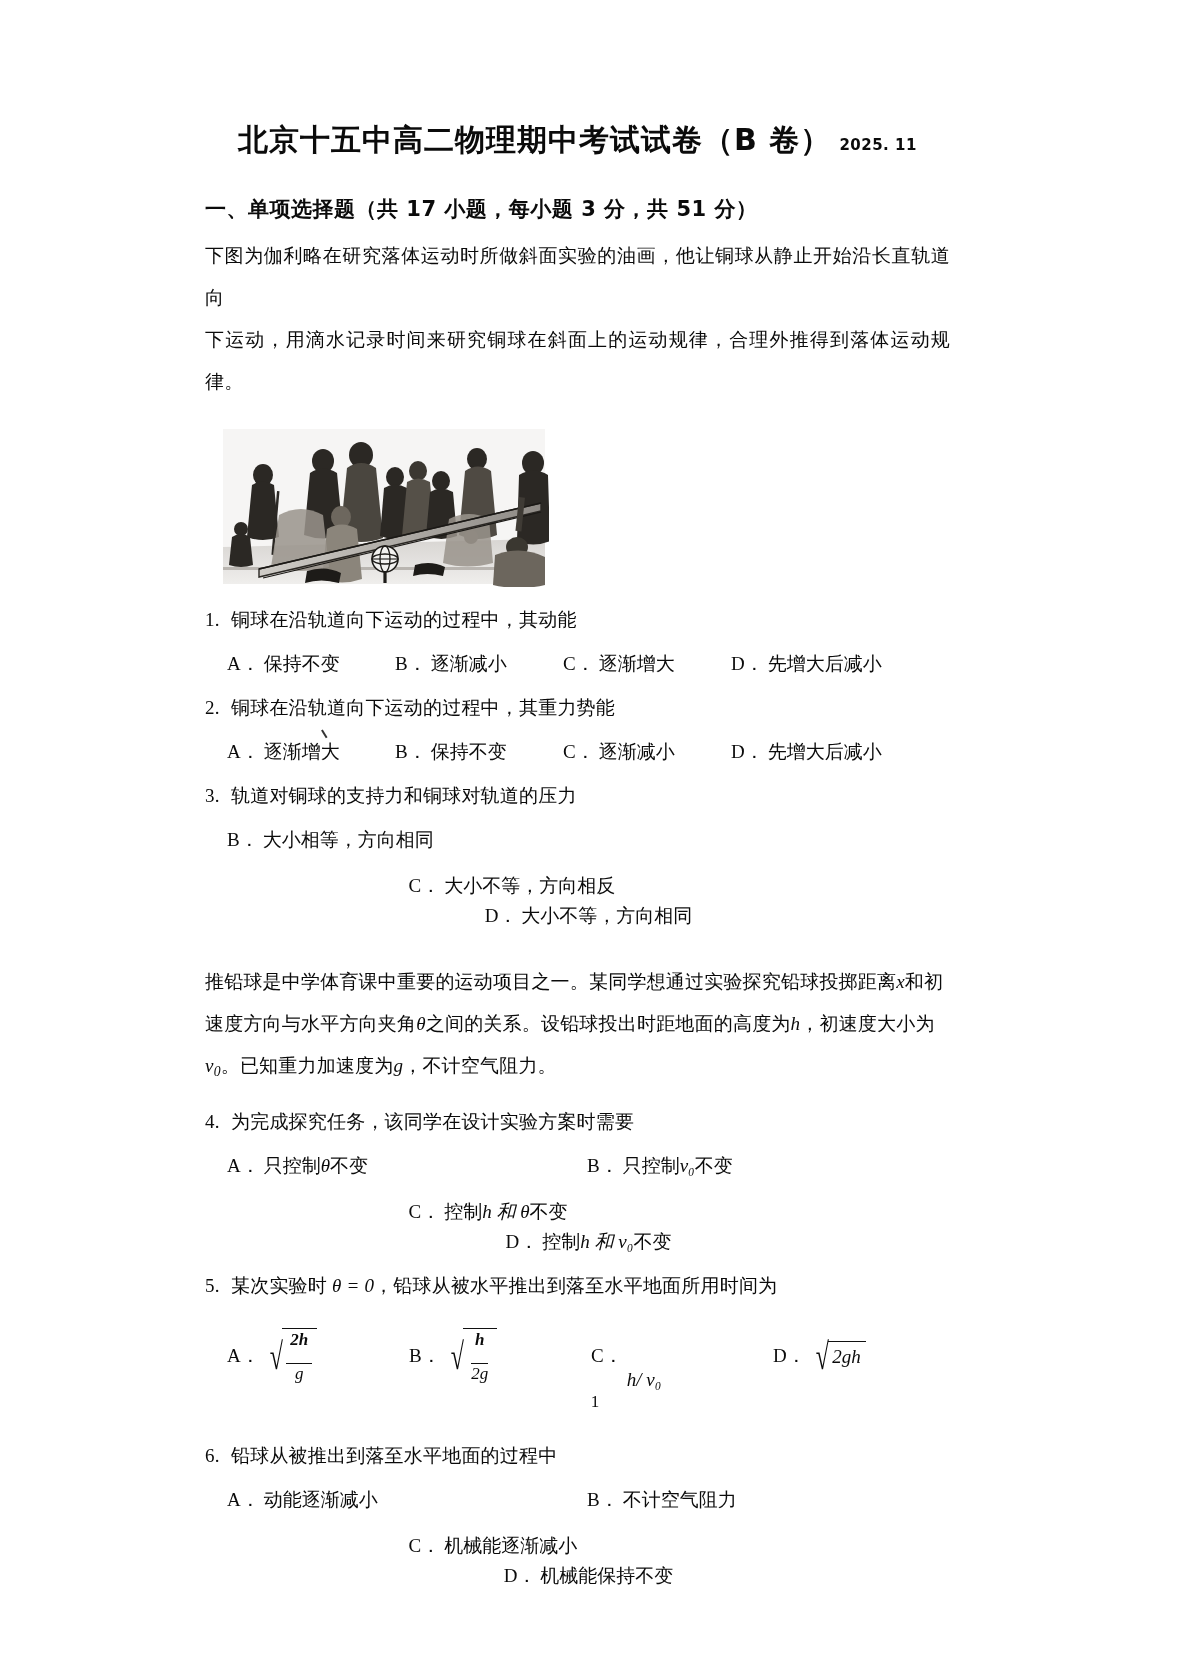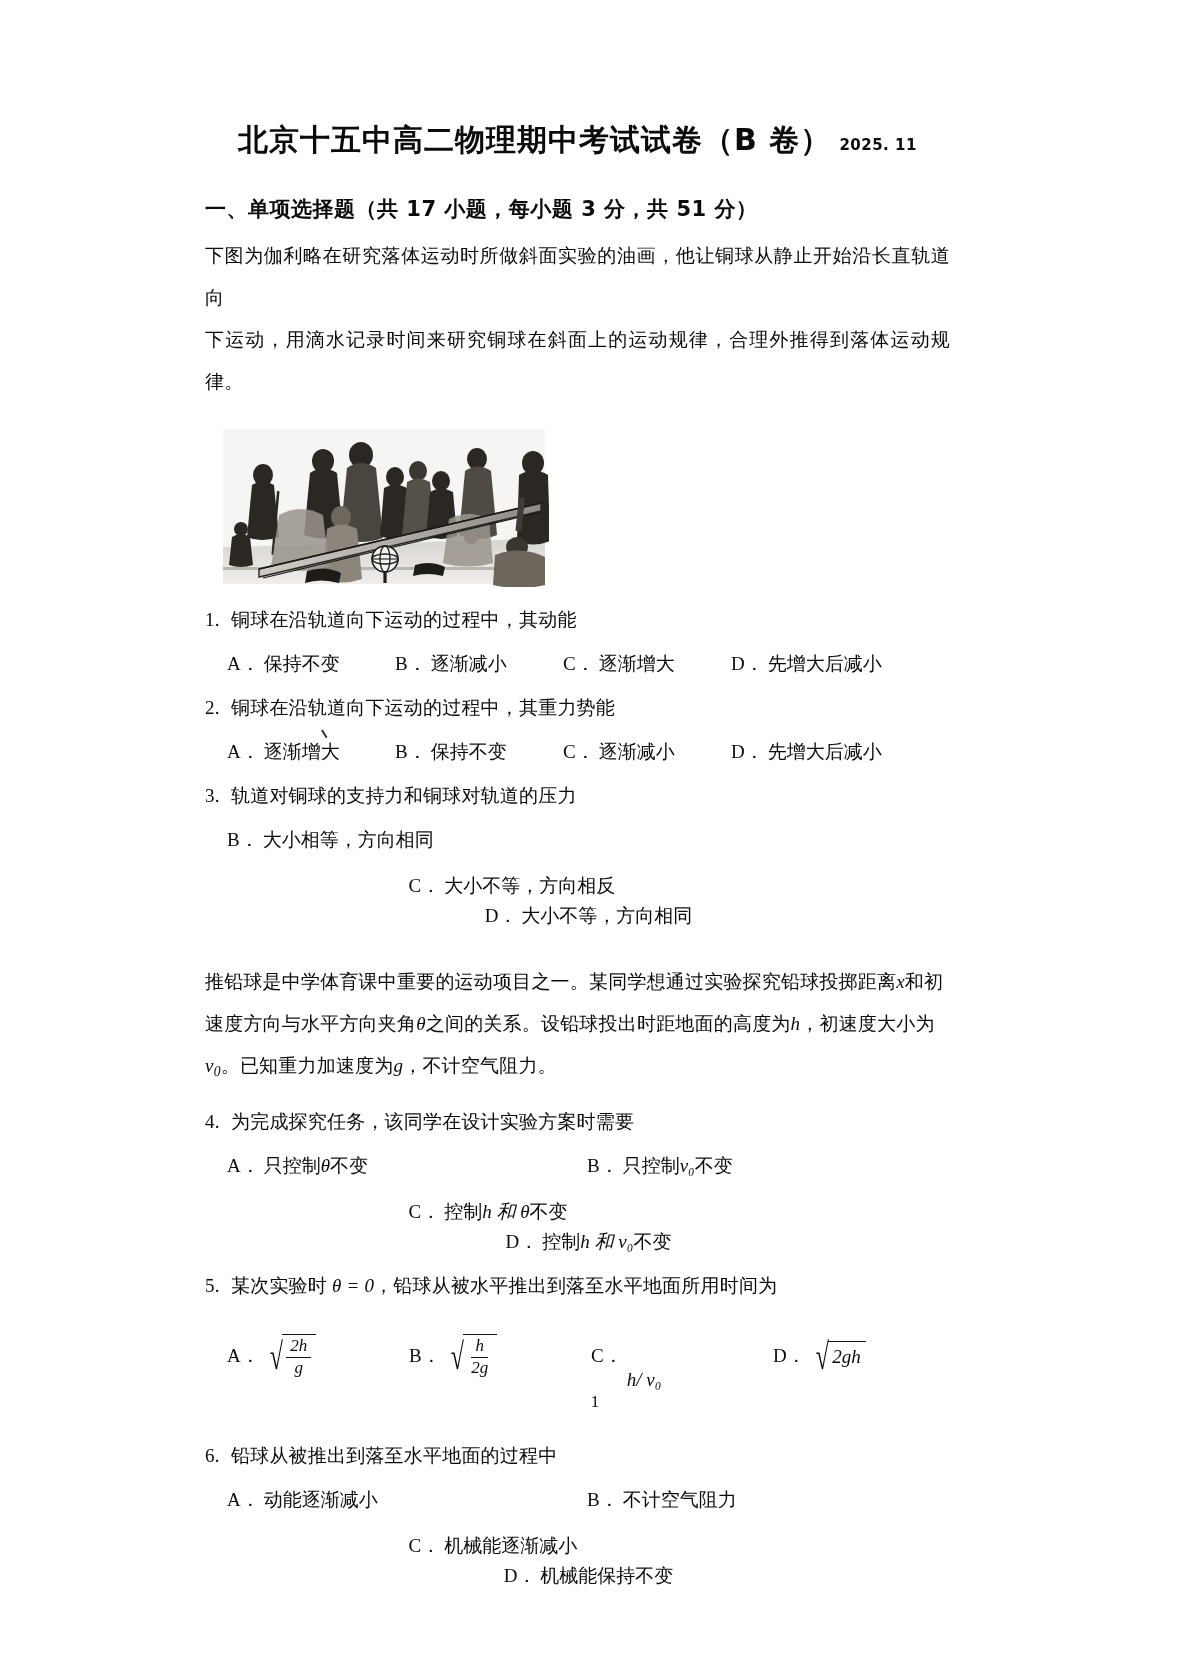--- a/index.html
+++ b/index.html
@@ -176,22 +176,23 @@
     align-items: center;
   }
   .frac {
     display: inline-flex;
     flex-direction: column;
     align-items: center;
     line-height: 1.08;
     font-size: 17px;
   }
   .frac .num {
-    padding: 0 4px 2px 4px;
+    padding: 0 4px 13px 4px;
     border-bottom: 1.3px solid #111;
+    font-weight: bold;
   }
   .frac .den {
     padding: 1px 4px 0 4px;
   }
   .inline-math {
     white-space: nowrap;
     margin-top: 48px;
   }
 
   

